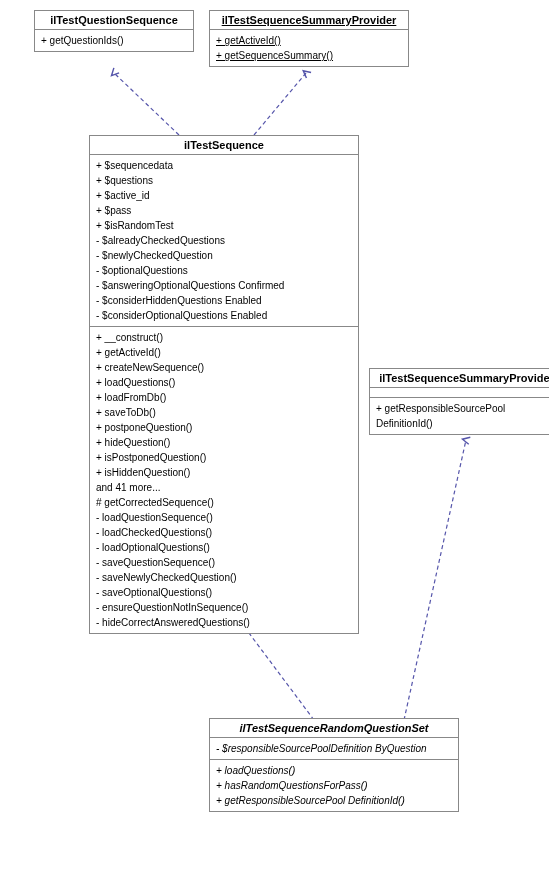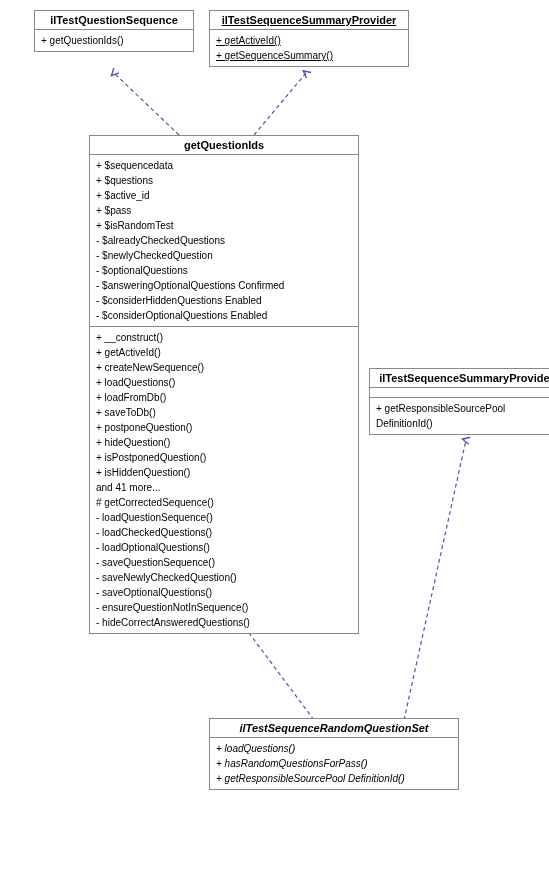--- a/index.html
+++ b/index.html
@@ -83,21 +83,21 @@
 
   <div class="uml-box" style="left:185px; top:10px; width:200px;text-decoration:underline;">
     <div class="uml-box-title">ilTestSequenceSummaryProvider</div>
     <div class="uml-box-section">
       + getActiveId()<br>
       + getSequenceSummary()
     </div>
   </div>
 
   <div class="uml-box" style="left:65px; top:135px; width:270px;">
-    <div class="uml-box-title">getQuestionIds</div>
+    <div class="uml-box-title">ilTestSequence</div>
     <div class="uml-box-section">
       + $sequencedata<br>
       + $questions<br>
       + $active_id<br>
       + $pass<br>
       + $isRandomTest<br>
       - $alreadyCheckedQuestions<br>
       - $newlyCheckedQuestion<br>
       - $optionalQuestions<br>
       - $answeringOptionalQuestions Confirmed<br>
@@ -133,19 +133,22 @@
     <div class="uml-box-section" style="min-height:10px;">
     </div>
     <div class="uml-box-section">
       + getResponsibleSourcePool DefinitionId()
     </div>
   </div>
 
   <div class="uml-box" style="left:185px; top:718px; width:250px;font-style:italic;">
     <div class="uml-box-title">ilTestSequenceRandomQuestionSet</div>
     <div class="uml-box-section">
+      - $responsibleSourcePoolDefinition ByQuestion
+    </div>
+    <div class="uml-box-section">
       + loadQuestions()<br>
       + hasRandomQuestionsForPass()<br>
       + getResponsibleSourcePool DefinitionId()
     </div>
   </div>
 
 </div>
 
 </body></html>

